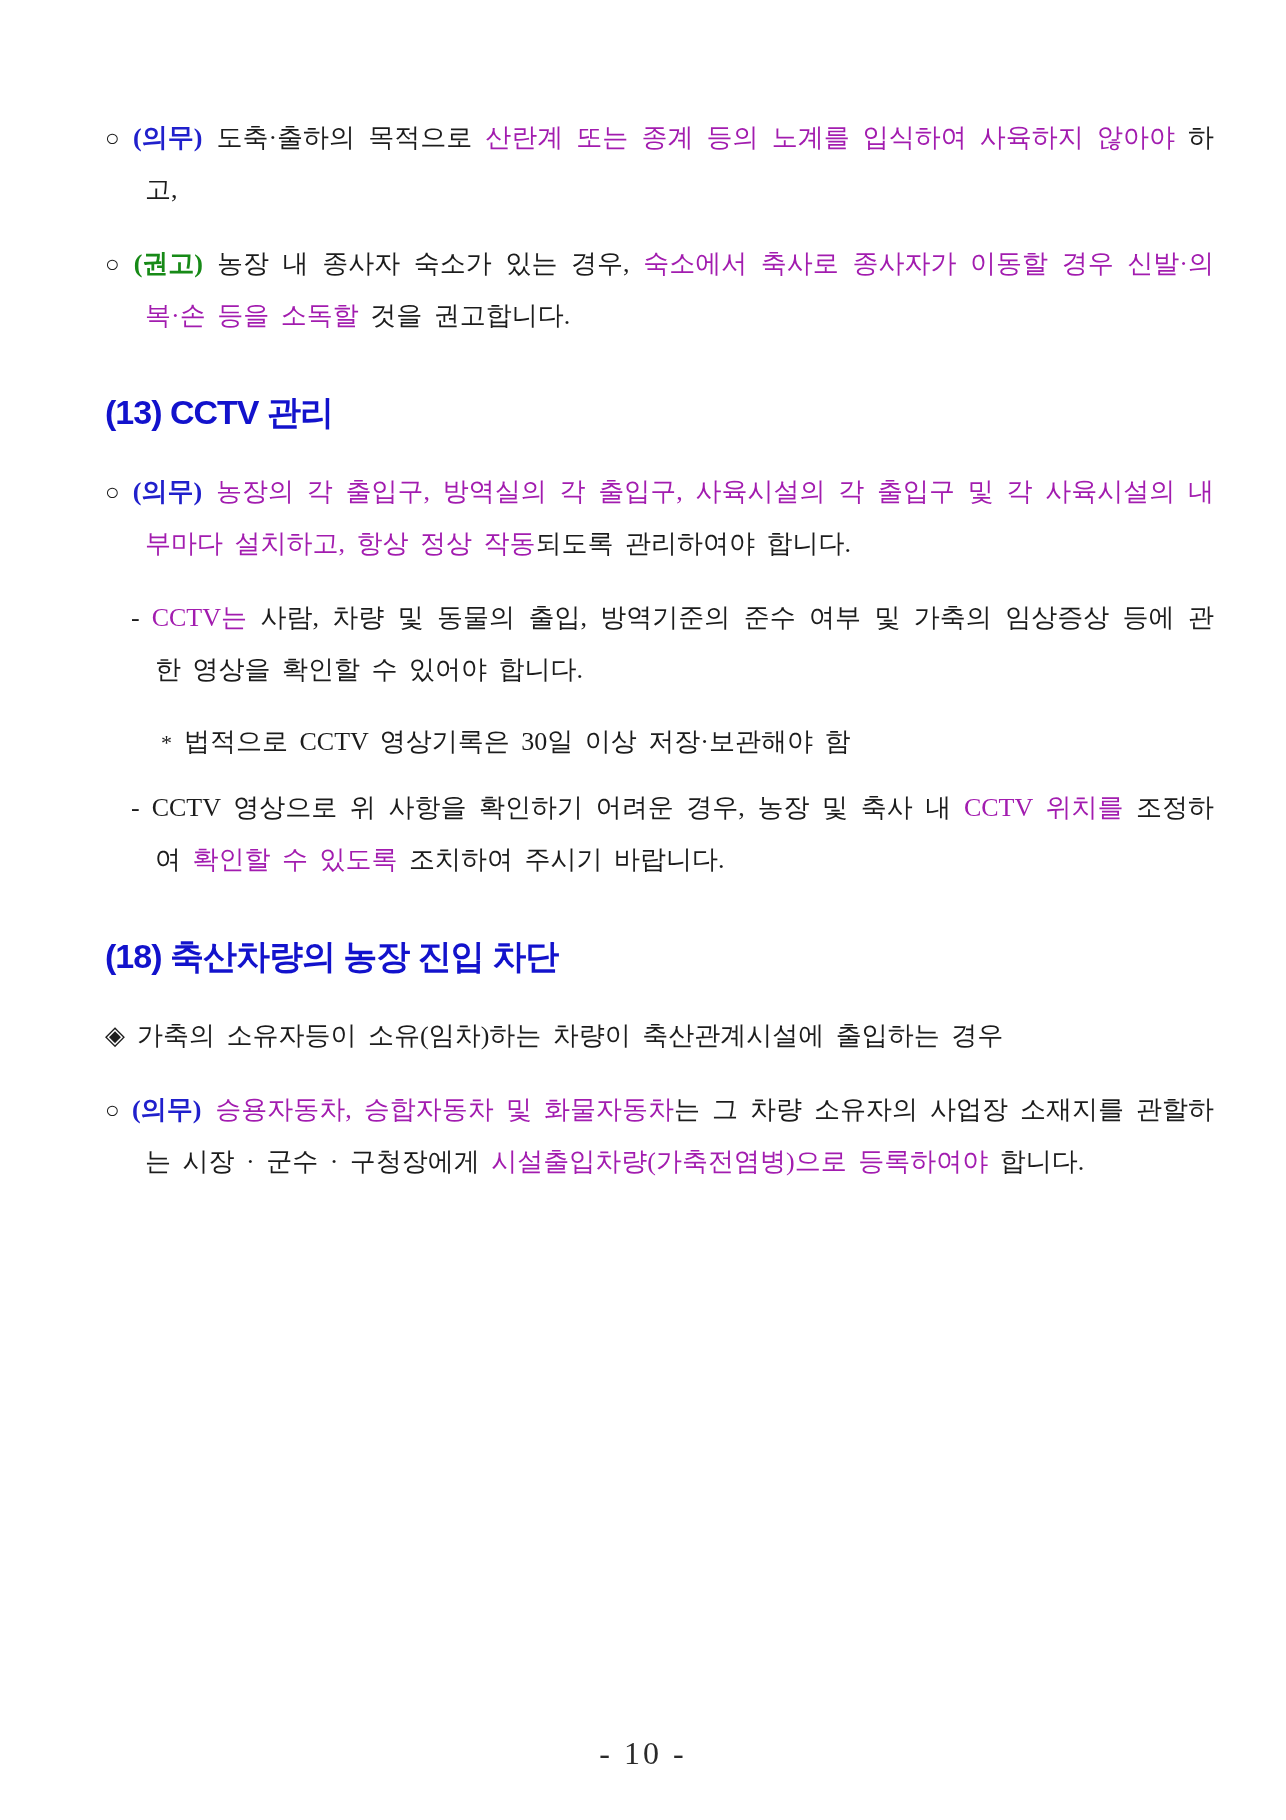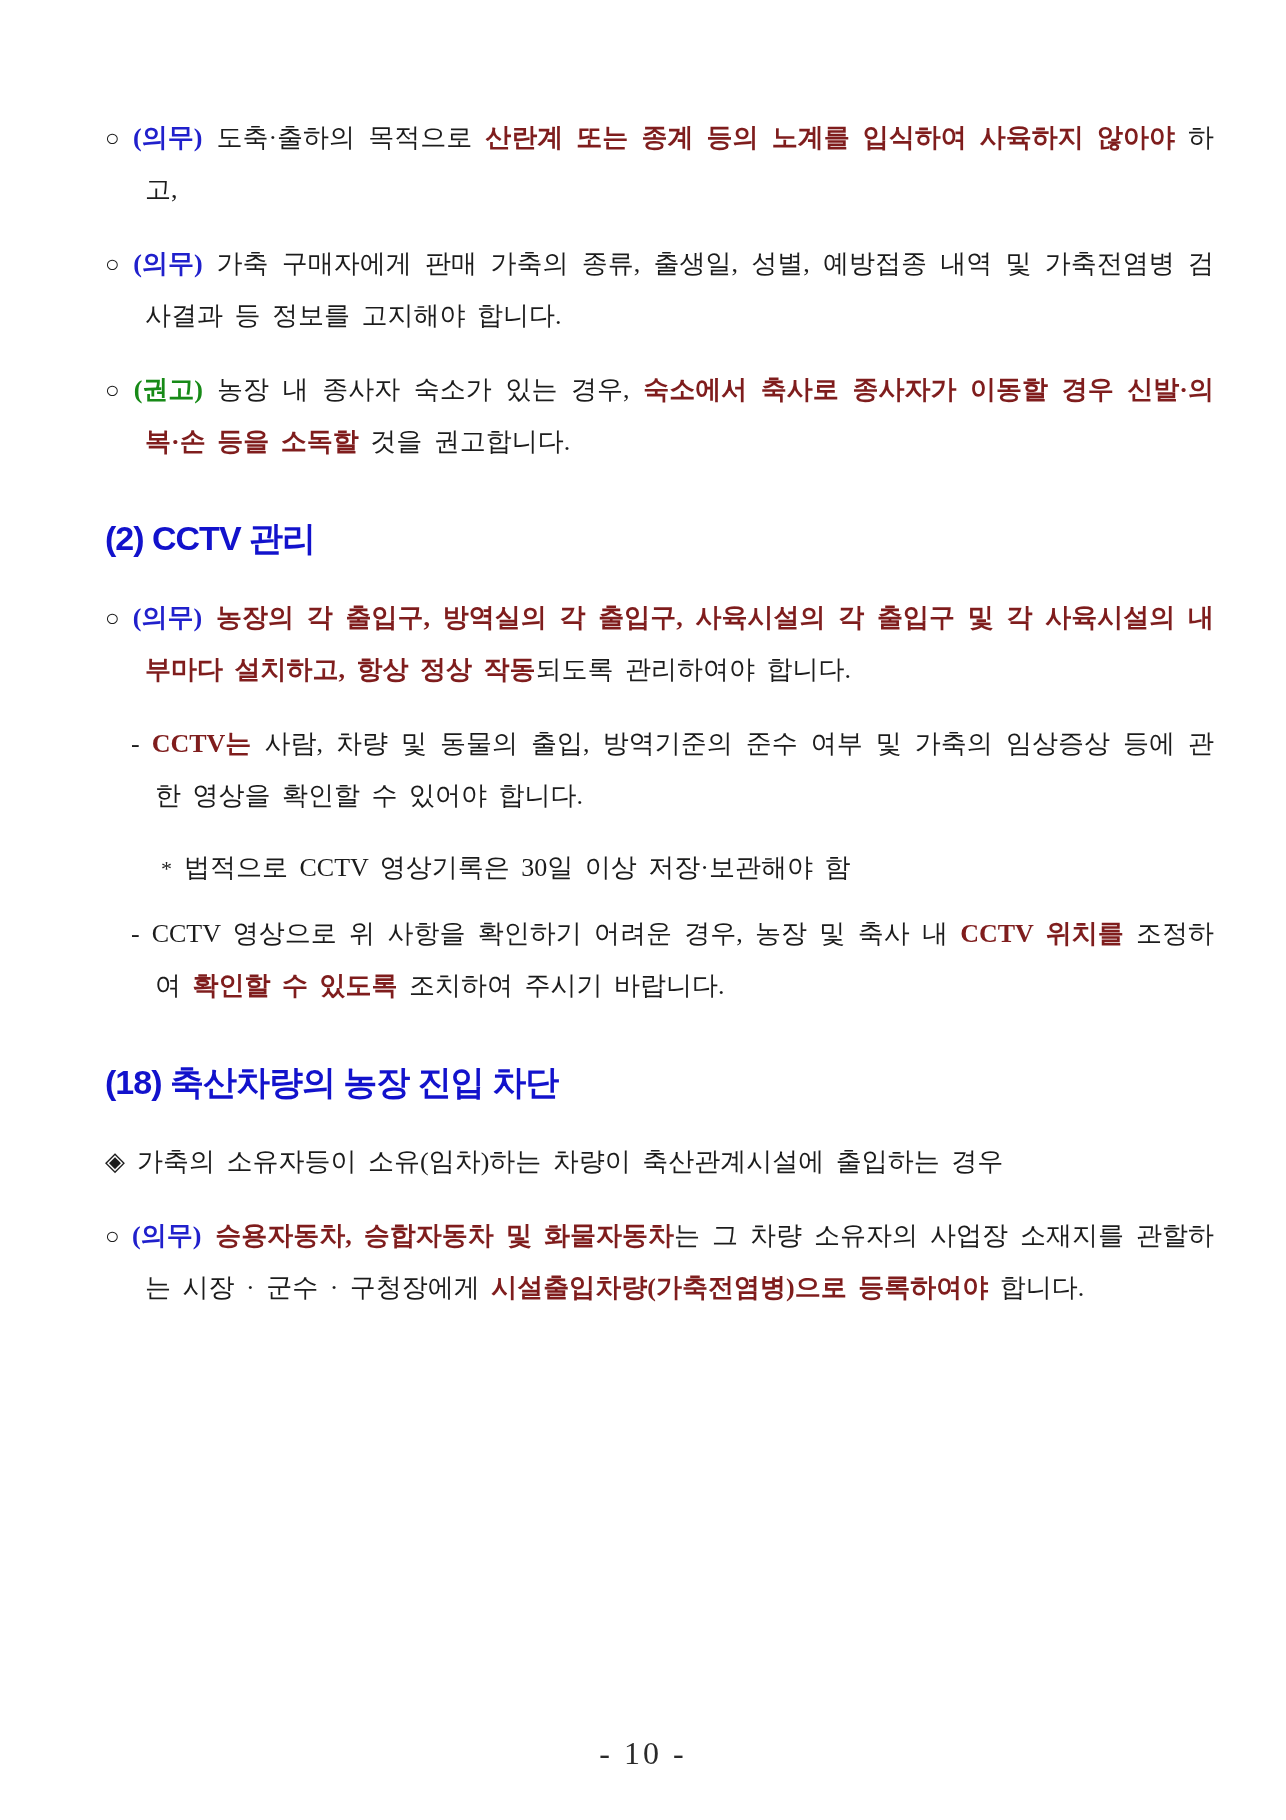--- a/index.html
+++ b/index.html
@@ -44,39 +44,38 @@
     letter-spacing:-1px;
     margin:48px 0 30px 0;
   }
   .bullet{margin-right:12px;}
   .bullet-circle{font-size:24px;}
   .bullet-diamond{font-size:26px;}
   .bullet-note,.bullet-note-exc{font-size:22px;color:#222;}
   .tag{font-weight:bold;margin-right:14px;}
   .tag-obligation{color:var(--obligation,#2020cc);}
   .tag-recommendation{color:var(--recommendation,#178a17);}
-  .bold{font-weight:bold;color:#7f1d1d;}
+  .bold{font-weight:normal;color:#a21caf;}
   .page-number{
     position:absolute;
     bottom:48px;left:0;right:0;
     text-align:center;
     font-size:32px;
     letter-spacing:3px;
     color:#2a2a2a;
   }
 </style>
 </head>
 <body>
 
 <div class="page">
   <div class="content">
       <p class="item circle"><span class="bullet bullet-circle">○</span><span class="tag tag-obligation">(의무)</span><span>도축·출하의 목적으로 </span><span class="bold">산란계 또는 종계 등의 노계를 입식하여 사육하지 않아야</span><span> 하고,</span></p>
-      <p class="item circle"><span class="bullet bullet-circle">○</span><span class="tag tag-obligation">(의무)</span><span>가축 구매자에게 판매 가축의 종류, 출생일, 성별, 예방접종 내역 및 가축전염병 검사결과 등 정보를 고지해야 합니다.</span></p>
       <p class="item circle"><span class="bullet bullet-circle">○</span><span class="tag tag-recommendation">(권고)</span><span>농장 내 종사자 숙소가 있는 경우, </span><span class="bold">숙소에서 축사로 종사자가 이동할 경우 신발·의복·손 등을 소독할</span><span> 것을 권고합니다.</span></p>
-      <h2 class="heading">(2) CCTV 관리</h2>
+      <h2 class="heading">(13) CCTV 관리</h2>
       <p class="item circle"><span class="bullet bullet-circle">○</span><span class="tag tag-obligation">(의무)</span><span class="bold">농장의 각 출입구, 방역실의 각 출입구, 사육시설의 각 출입구 및 각 사육시설의 내부마다 설치하고, 항상 정상 작동</span><span>되도록 관리하여야 합니다.</span></p>
       <p class="item dash"><span class="bullet bullet-dash">-</span><span class="bold">CCTV는</span><span> 사람, 차량 및 동물의 출입, 방역기준의 준수 여부 및 가축의 임상증상 등에 관한 영상을 확인할 수 있어야 합니다.</span></p>
       <p class="item note"><span class="bullet bullet-note">*</span><span>법적으로 CCTV 영상기록은 30일 이상 저장·보관해야 함</span></p>
       <p class="item dash"><span class="bullet bullet-dash">-</span><span>CCTV 영상으로 위 사항을 확인하기 어려운 경우, 농장 및 축사 내 </span><span class="bold">CCTV 위치를</span><span> 조정하여 </span><span class="bold">확인할 수 있도록</span><span> 조치하여 주시기 바랍니다.</span></p>
       <h2 class="heading">(18) 축산차량의 농장 진입 차단</h2>
       <p class="item diamond"><span class="bullet bullet-diamond">◈</span><span>가축의 소유자등이 소유(임차)하는 차량이 축산관계시설에 출입하는 경우</span></p>
       <p class="item circle"><span class="bullet bullet-circle">○</span><span class="tag tag-obligation">(의무)</span><span class="bold">승용자동차, 승합자동차 및 화물자동차</span><span>는 그 차량 소유자의 사업장 소재지를 관할하는 시장 · 군수 · 구청장에게 </span><span class="bold">시설출입차량(가축전염병)으로 등록하여야</span><span> 합니다.</span></p>
     </div>
   <div class="page-number">- 10 -</div>
 </div>

